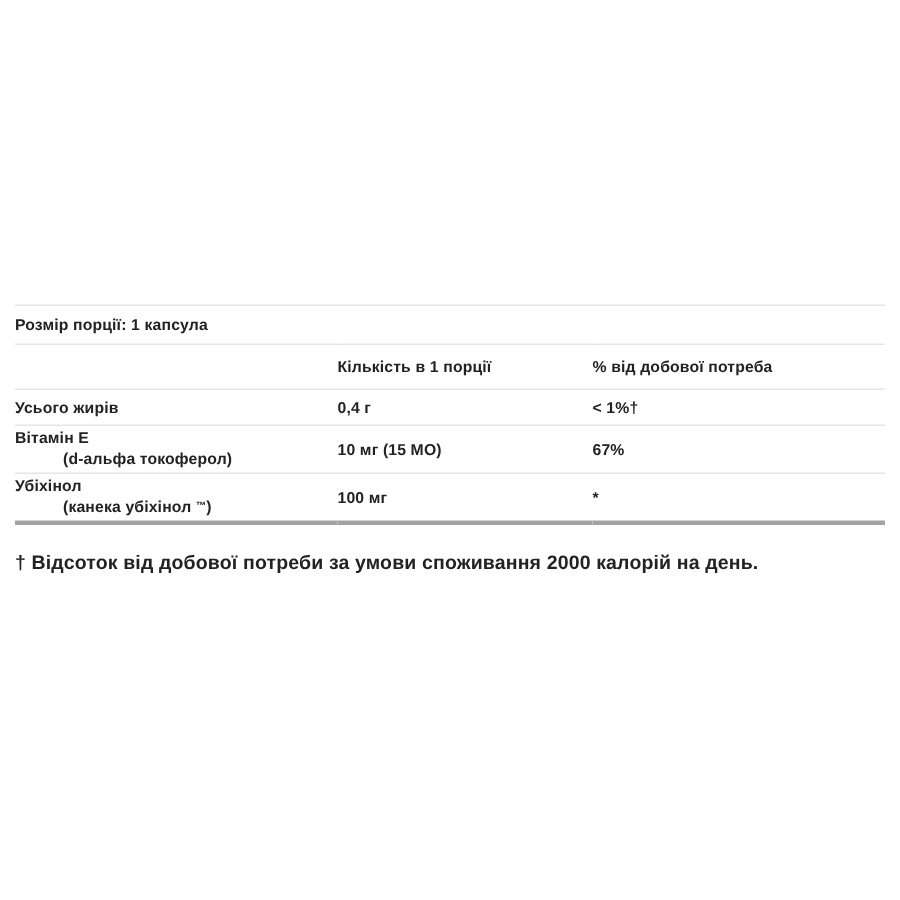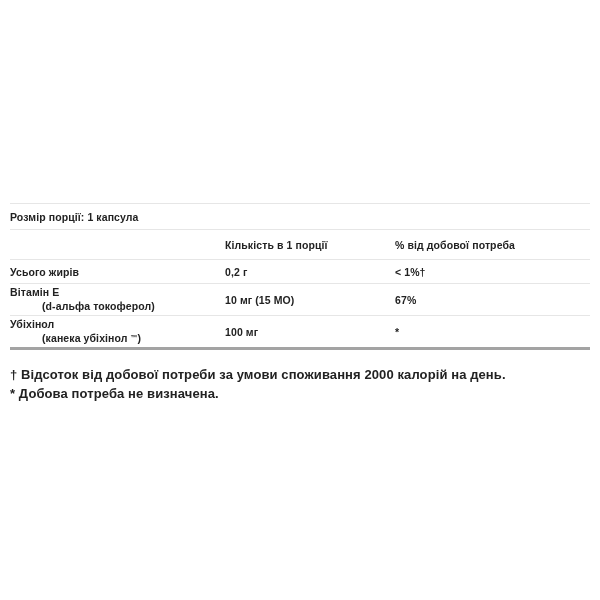--- a/index.html
+++ b/index.html
@@ -114,21 +114,21 @@
 
         <tr class="row-headers">
           <td class="cell-pad-label"></td>
           <td class="cell-pad-amount">Кількість в 1 порції</td>
           <td class="cell-pad-dv">% від добової потреба</td>
         </tr>
 
 
         <tr class="row-simple">
           <td class="cell-pad-label">Усього жирів</td>
-          <td class="cell-pad-amount">0,2 г</td>
+          <td class="cell-pad-amount">0,4 г</td>
           <td class="cell-pad-dv">&lt; 1%†</td>
         </tr>
 
         <tr class="row-double">
           <td class="cell-pad-label two-line">
             <span class="line-1">Вітамін Е</span>
             <span class="line-2">(d-альфа токоферол)</span>
           </td>
           <td class="cell-pad-amount">10 мг (15 МО)</td>
           <td class="cell-pad-dv">67%</td>
@@ -142,16 +142,15 @@
           <td class="cell-pad-amount">100 мг</td>
           <td class="cell-pad-dv">*</td>
         </tr>
 
       </tbody>
     </table>
   </div>
 
   <div class="footnotes">
     <div class="footnote">† Відсоток від добової потреби за умови споживання 2000 калорій на день.</div>
-    <div class="footnote">* Добова потреба не визначена.</div>
   </div>
 
 </div>
 
 </body></html>

